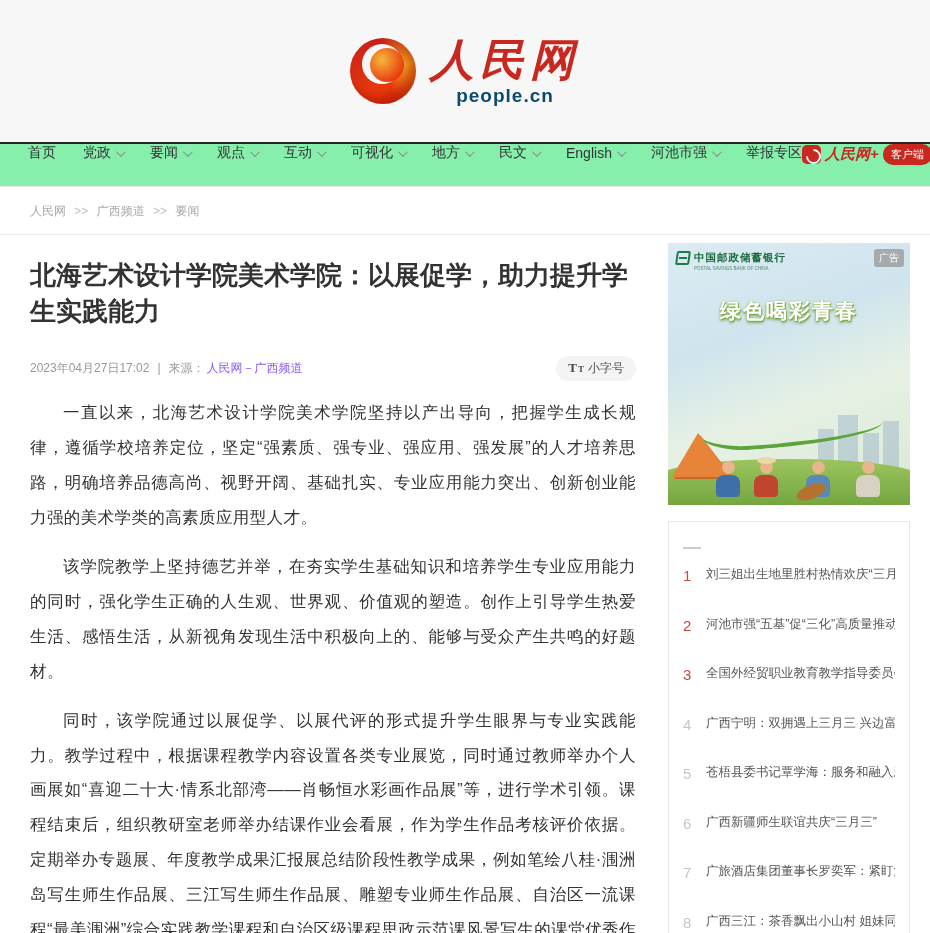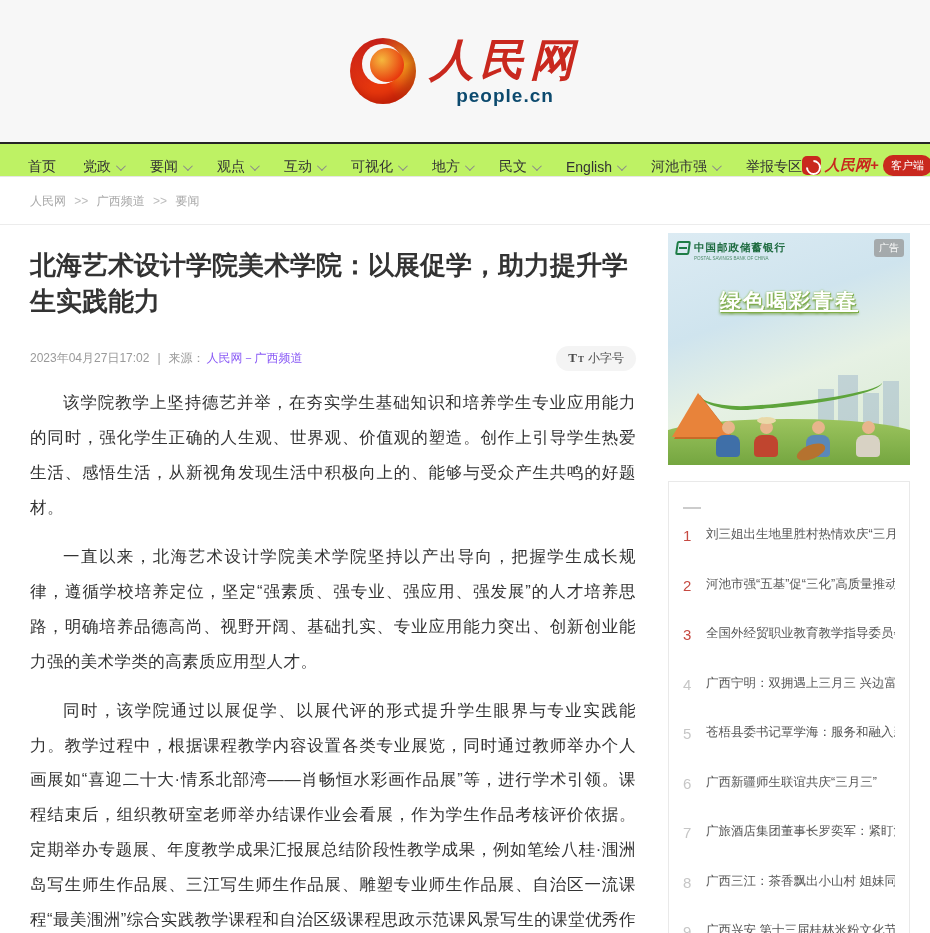--- a/index.html
+++ b/index.html
@@ -30,23 +30,23 @@
   }
   .logo-texts { display:flex; flex-direction:column; align-items:center; line-height:1; }
   .logo-cn {
     font-size:44px; font-weight:bold; color:#c9281e;
     font-family:"DejaVu Serif","Liberation Serif",serif;
     font-style:italic; letter-spacing:6px;
   }
   .logo-en { font-size:19px; font-weight:bold; color:#0c4a6e; margin-top:4px; letter-spacing:1px; }
   
   .navbar {
-    height:35px; background:#bef264;
+    height:45px; background:#86efac;
     border-top:2px solid #252525; border-bottom:1px solid #e6e6e6;
-    display:flex; align-items:flex-end; padding:0 28px; 
+    display:flex; align-items:flex-start; padding:0 28px; 
   }
   .nav-items { display:flex; align-items:center; gap:27px; flex:1; }
   .nav-item { display:flex; align-items:center; gap:5px; font-size:14px; color:#333; cursor:pointer; white-space:nowrap; }
   .chev {
     width:7px; height:7px; border-right:1px solid #8a8a8a; border-bottom:1px solid #8a8a8a;
     transform: rotate(45deg) translateY(-2px); display:none;
   }
   .show-chev .chev { display:inline-block; }
   .app-badge { display:flex; align-items:center; gap:4px; cursor:pointer; margin-right:14px; }
   .app-icon {
@@ -83,39 +83,38 @@
     display:flex; align-items:baseline; gap:4px; cursor:pointer; color:#4a4a4a; font-size:12px;
   }
   .fs-big { font-size:13px; font-weight:bold; font-family:"Liberation Serif",serif; }
   .fs-small { font-size:9px; font-weight:bold; font-family:"Liberation Serif",serif; margin-left:-3px; }
   .article-body p {
     font-size:16.5px; color:#333; line-height:2.12; text-indent:2em;
     text-align:justify; margin-bottom:14px; letter-spacing:0.4px;
   }
   
   .ad-card {
-    width:242px; height:232px; position:relative; overflow:hidden; cursor:pointer;
+    width:242px; height:262px; position:relative; overflow:hidden; cursor:pointer;
     background: linear-gradient(160deg, #dcebf3 0%, #cfe4ee 35%, #e6f1e4 60%, #d8e9d2 100%);
   }
   .ad-bank { position:absolute; left:8px; top:8px; display:flex; align-items:flex-start; gap:4px; }
   .bank-mark { width:14px; height:14px; position:relative; }
   .bank-mark::before { content:""; position:absolute; inset:0; border:2px solid #1e7d46; border-radius:2px; transform:skewX(-8deg); }
   .bank-mark::after { content:""; position:absolute; left:3px; top:6px; width:8px; height:2px; background:#1e7d46; }
   .bank-texts { display:flex; flex-direction:column; }
   .bank-cn { font-size:10.5px; font-weight:bold; color:#1e6b40; letter-spacing:1px; white-space:nowrap; }
   .bank-en { font-size:5px; color:#4d8a68; transform:scale(.9); transform-origin:left; white-space:nowrap; }
   .ad-tag {
     position:absolute; right:6px; top:6px; background:rgba(150,150,150,.75);
     color:#fff; font-size:10px; padding:2px 5px; border-radius:3px;
   }
   .ad-slogan { position:absolute; top:52px; left:0; right:0; text-align:center; line-height:1.55; }
   .ad-slogan div {
     font-size:21px; font-weight:bold; color:#fff; letter-spacing:2px;
     text-shadow: 0 0 2px #8fbc52, 0 2px 3px #6f9c3f, 1px 1px 0 #7fae49;
-    text-decoration: underline;
   }
   .ad-slogan .l2 { padding-left:34px; }
   .ad-scene { position:absolute; left:0; right:0; bottom:0; height:84px; }
   .city { position:absolute; bottom:34px; width:16px; background:rgba(150,175,200,.45); }
   .city.c1 { left:150px; height:42px; } .city.c2 { left:170px; height:56px; width:20px; }
   .city.c3 { left:195px; height:38px; } .city.c4 { left:215px; height:50px; }
   .lawn {
     position:absolute; left:-10px; right:-10px; bottom:-6px; height:52px;
     background: linear-gradient(#9cc45e, #6fa23c); border-radius:50% 50% 0 0 / 18px 18px 0 0;
   }
@@ -261,23 +260,23 @@
       </div>
       <div class="font-size-btn">
         <span class="fs-big">T</span>
         <span class="fs-small">T</span>
         <span>小字号</span>
       </div>
     </div>
 
     <div class="article-body">
 
+        <p>一直以来，北海艺术设计学院美术学院坚持以产出导向，把握学生成长规律，遵循学校培养定位，坚定“强素质、强专业、强应用、强发展”的人才培养思路，明确培养品德高尚、视野开阔、基础扎实、专业应用能力突出、创新创业能力强的美术学类的高素质应用型人才。</p>
+
         <p>该学院教学上坚持德艺并举，在夯实学生基础知识和培养学生专业应用能力的同时，强化学生正确的人生观、世界观、价值观的塑造。创作上引导学生热爱生活、感悟生活，从新视角发现生活中积极向上的、能够与受众产生共鸣的好题材。</p>
-
-        <p>一直以来，北海艺术设计学院美术学院坚持以产出导向，把握学生成长规律，遵循学校培养定位，坚定“强素质、强专业、强应用、强发展”的人才培养思路，明确培养品德高尚、视野开阔、基础扎实、专业应用能力突出、创新创业能力强的美术学类的高素质应用型人才。</p>
 
         <p>同时，该学院通过以展促学、以展代评的形式提升学生眼界与专业实践能力。教学过程中，根据课程教学内容设置各类专业展览，同时通过教师举办个人画展如“喜迎二十大·情系北部湾——肖畅恒水彩画作品展”等，进行学术引领。课程结束后，组织教研室老师举办结课作业会看展，作为学生作品考核评价依据。定期举办专题展、年度教学成果汇报展总结阶段性教学成果，例如笔绘八桂·涠洲岛写生师生作品展、三江写生师生作品展、雕塑专业师生作品展、自治区一流课程“最美涠洲”综合实践教学课程和自治区级课程思政示范课风景写生的课堂优秀作品展。</p>
 
       </div>
 
   </div>
 
   <div class="side-col">
 
     <div class="ad-card">

